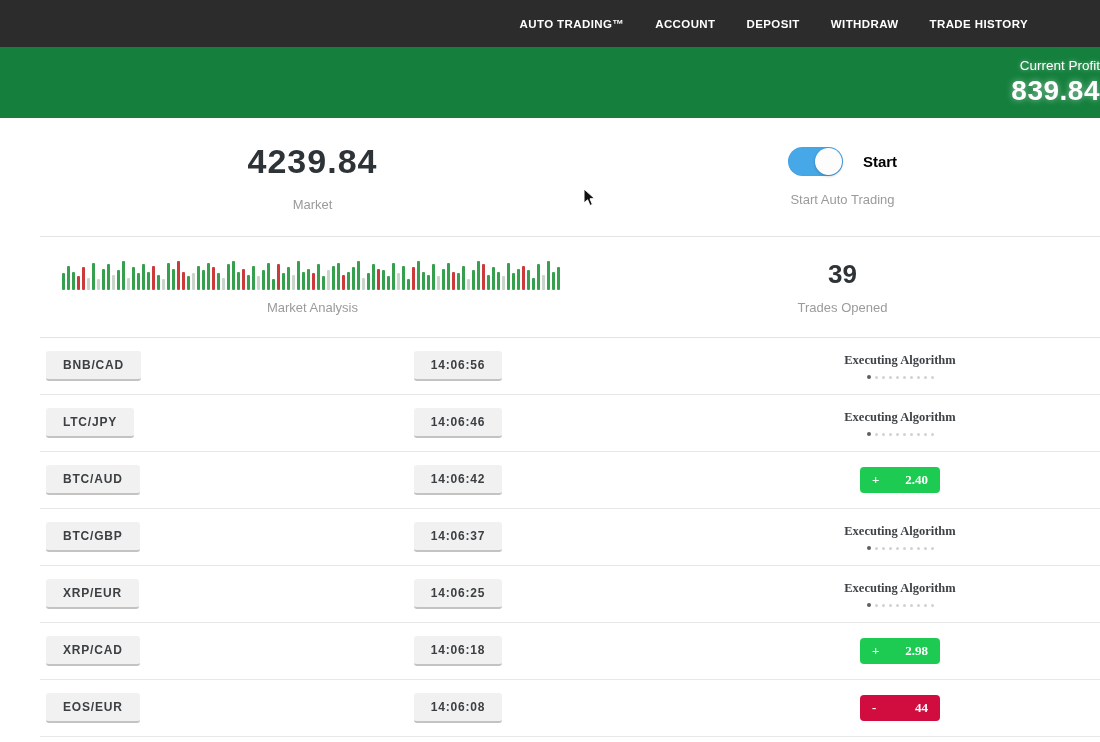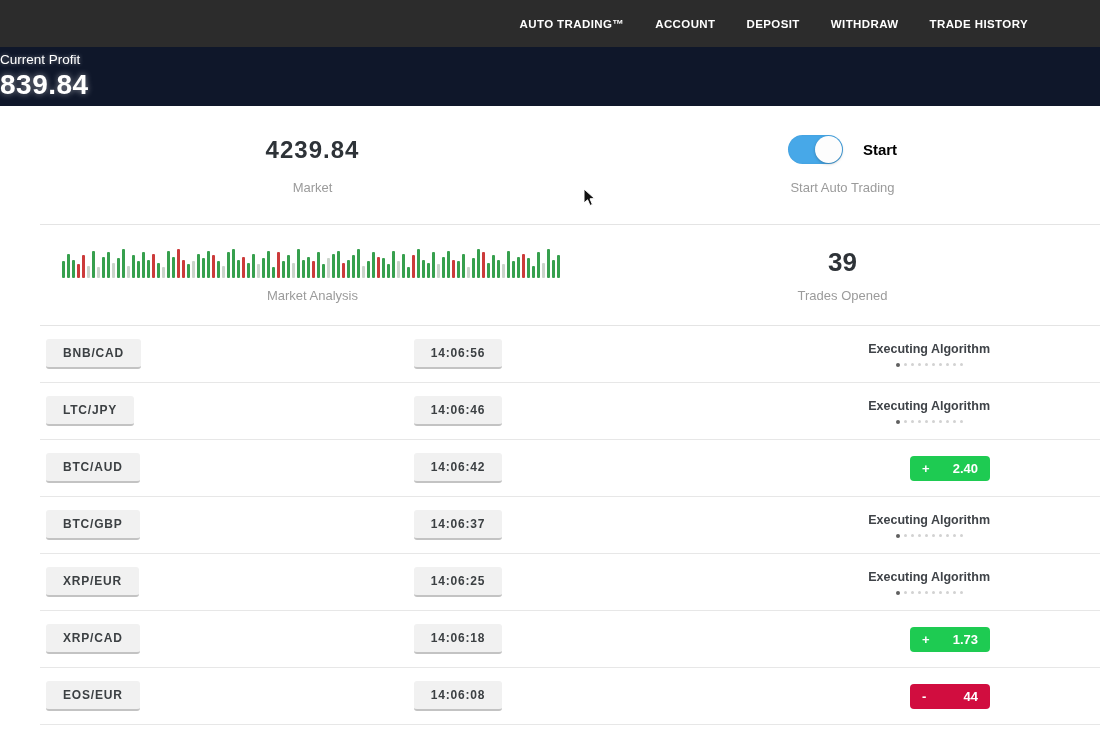--- a/index.html
+++ b/index.html
@@ -6,36 +6,36 @@
   html,body { width:1100px; height:742px; overflow:hidden; background:#fff;
     font-family:"Liberation Sans", sans-serif; }
 
   
   .nav { height:47px; background:#2c2c2c; display:flex; align-items:center;
     justify-content:flex-end; gap:31px; padding-right:72px; }
   .nav-item { color:#fff; font-size:11.5px; font-weight:bold; letter-spacing:.4px;
     cursor:pointer; white-space:nowrap; }
 
   
-  .banner { height:59px; background:#0f172a; display:flex; flex-direction:column;
-    align-items:flex-start; justify-content:center; color:#fff; }
+  .banner { height:71px; background:#15803d; display:flex; flex-direction:column;
+    align-items:flex-end; justify-content:center; color:#fff; }
   .banner-label { font-size:13.5px; margin-bottom:2px; text-shadow:0 0 4px rgba(255,255,255,.45); }
   .banner-value { font-size:28px; font-weight:bold; letter-spacing:.5px;
     text-shadow:0 0 6px rgba(255,255,255,.5); }
 
   
   .stats-wrap { margin-left:40px; }
   .stats-row { display:flex; border-bottom:1px solid #e4e4e4; }
   .stats-row.first { height:119px; }
   .stats-row.second { height:101px; }
   .col-left { width:545px; display:flex; flex-direction:column; align-items:center;
     justify-content:center; }
   .col-right { flex:1; display:flex; flex-direction:column; align-items:center;
     justify-content:center; }
-  .big-number { font-size:24px; font-weight:bold; color:#2e3338; letter-spacing:1px; }
+  .big-number { font-size:34px; font-weight:bold; color:#2e3338; letter-spacing:1px; }
   .sub-label { font-size:13px; color:#9b9b9b; margin-top:16px; }
   .mid-number { font-size:26px; font-weight:bold; color:#2e3338; }
   .sub-label-sm { font-size:13px; color:#9b9b9b; margin-top:10px; }
 
   .toggle-line { display:flex; align-items:center; gap:20px; }
   .toggle { width:55px; height:29px; border-radius:15px; background:#47a8e8;
     position:relative; cursor:pointer; box-shadow:inset 0 0 2px rgba(0,0,0,.08); }
   .toggle-knob { position:absolute; right:1px; top:1px; width:27px; height:27px;
     border-radius:50%; background:#fdfdfd; box-shadow:0 1px 3px rgba(0,0,0,.25); }
   .toggle-label { font-size:15px; font-weight:bold; color:#000000; }
@@ -47,21 +47,21 @@
   .bar.r { background:#cc3b3b; }
   .bar.l { background:#c9d4ca; }
 
   
   .trades { margin-left:40px; }
   .trade-row { height:57px; display:flex; align-items:center;
     border-bottom:1px solid #e7e7e7; }
   .cell-pair { margin-left:6px; width:190px;text-decoration:underline; }
   .cell-time { width:200px; margin-left:122px; display:flex; justify-content:center; }
   .cell-status { width:180px; margin-left:auto; margin-right:110px;
-    display:flex; flex-direction:column; align-items:flex-end; }
+    display:flex; flex-direction:column; align-items:center;font-family:Liberation Serif, serif; }
   .pill { display:inline-block; background:#f1f1f1; border-radius:3px;
     border-bottom:2px solid #c3c3c3; padding:7px 17px; font-size:12px;
     font-weight:bold; letter-spacing:.8px; color:#3c4043; }
   .status-label { font-size:12.5px; font-weight:bold; color:#3f4348; }
   .dots { display:flex; gap:4px; margin-top:7px; align-items:center; }
   .dot { width:3px; height:3px; border-radius:50%; background:#d2d2d2; }
   .dot.active { background:#5f5f5f; width:4px; height:4px; }
   .badge { width:80px; padding:5px 12px; border-radius:4px; display:flex;
     justify-content:space-between; align-items:center; color:#fff;
     font-size:13px; font-weight:bold; }
@@ -346,21 +346,21 @@
     <div class="cell-pair">
       <span class="pill">XRP/CAD</span>
     </div>
     <div class="cell-time">
       <span class="pill">14:06:18</span>
     </div>
     <div class="cell-status">
 
       <span class="badge profit">
         <span>+</span>
-        <span>1.73</span>
+        <span>2.98</span>
       </span>
     </div>
   </div>
 
   <div class="trade-row">
     <div class="cell-pair">
       <span class="pill">EOS/EUR</span>
     </div>
     <div class="cell-time">
       <span class="pill">14:06:08</span>

